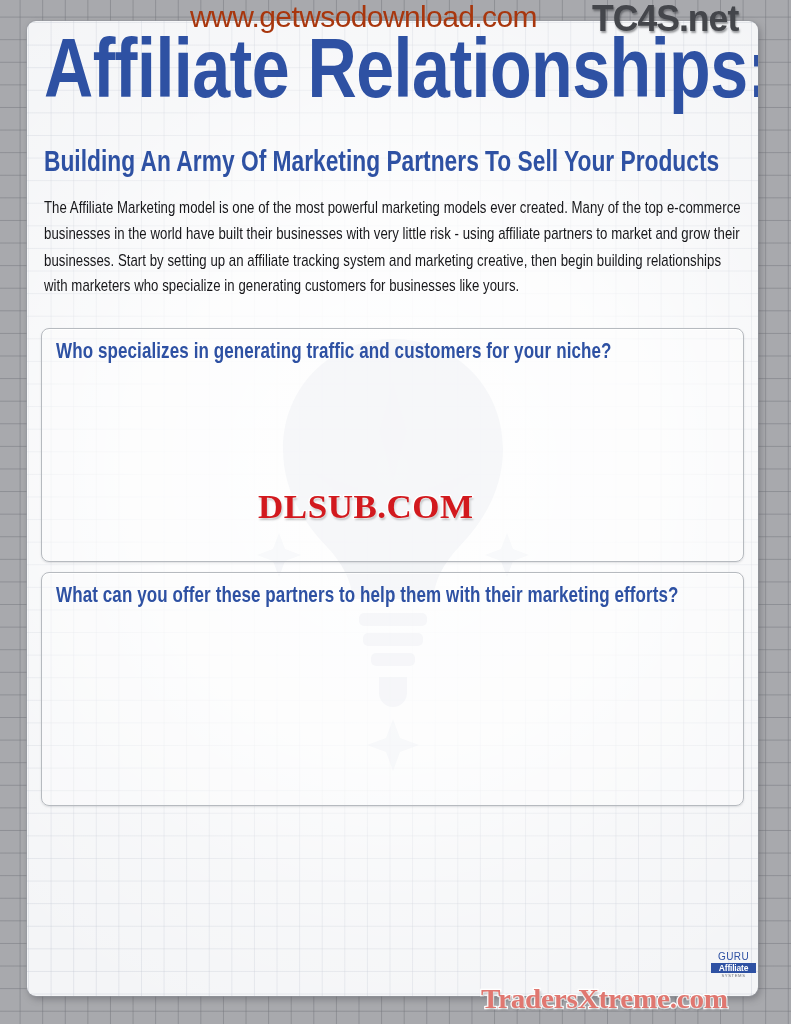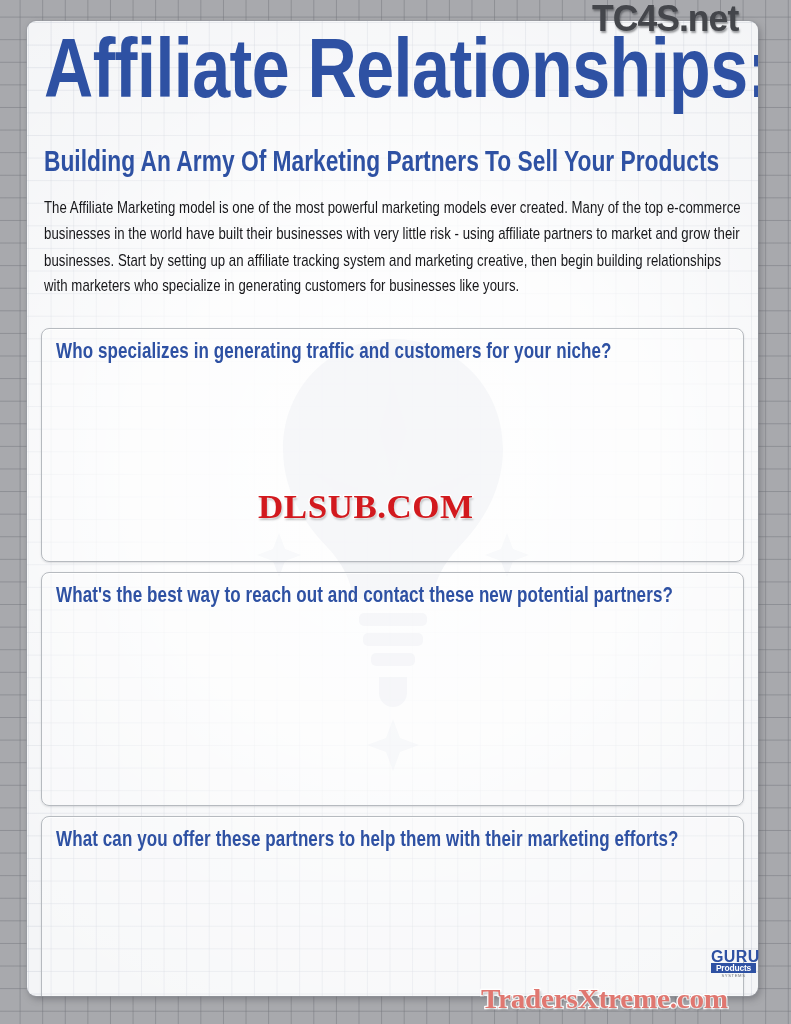--- a/index.html
+++ b/index.html
@@ -222,22 +222,22 @@
     position: absolute;
     left: 711px;
     top: 951px;
     z-index: 55;
     width: 45px;
     text-align: center;
     pointer-events: none;
   }
   #logo-guru .guru-word {
     font-family: "Liberation Sans Narrow", "Liberation Sans", sans-serif;
-    font-weight: 700;
-    font-size: 16px;
+    font-weight: 400;
+    font-size: 10px;
     line-height: 11px;
     color: #2e51a3;
     letter-spacing: 0.4px;
   }
   #logo-guru .guru-sub {
     background: #2e51a3;
     color: #ffffff;
     font-family: "Liberation Sans Narrow", "Liberation Sans", sans-serif;
     font-weight: 700;
     font-size: 8.5px;
@@ -288,40 +288,37 @@
         <p id="intro">The Affiliate Marketing model is one of the most powerful marketing models ever created. Many of the top e-commerce businesses in the world have built their businesses with very little risk - using affiliate partners to market and grow their businesses. Start by setting up an affiliate tracking system and marketing creative, then begin building relationships with marketers who specialize in generating customers for businesses like yours.</p>
       </div>
 
       <div id="questions">
 
         <section class="qbox b1">
           <div class="qlabel">Who specializes in generating traffic and customers for your niche?</div>
           <div class="qwrite-area"></div>
         </section>
 
-        <section class="qbox b2">
-          <div class="qlabel">What's the best way to reach out and contact these new potential partners?</div>
-          <div class="qwrite-area"></div>
-        </section>
 
         <section class="qbox b3">
           <div class="qlabel">What can you offer these partners to help them with their marketing efforts?</div>
           <div class="qwrite-area"></div>
         </section>
 
       </div>
     </div>
   </div>
 
   <div id="logo-guru">
     <div class="guru-word">GURU</div>
-    <div class="guru-sub">Products</div>
+    <div class="guru-sub">Affiliate</div>
     <div class="guru-tag">SYSTEMS</div>
   </div>
 
+  <div class="wm" id="wm-getwso">www.getwsodownload.com</div>
 
   <div class="wm" id="wm-tc4s">TC4S.net</div>
 
   <div class="wm" id="wm-dlsub">DLSUB.COM</div>
 
   <div class="wm" id="wm-traders">TradersXtreme.com</div>
 
 </div>
 
 </body></html>

